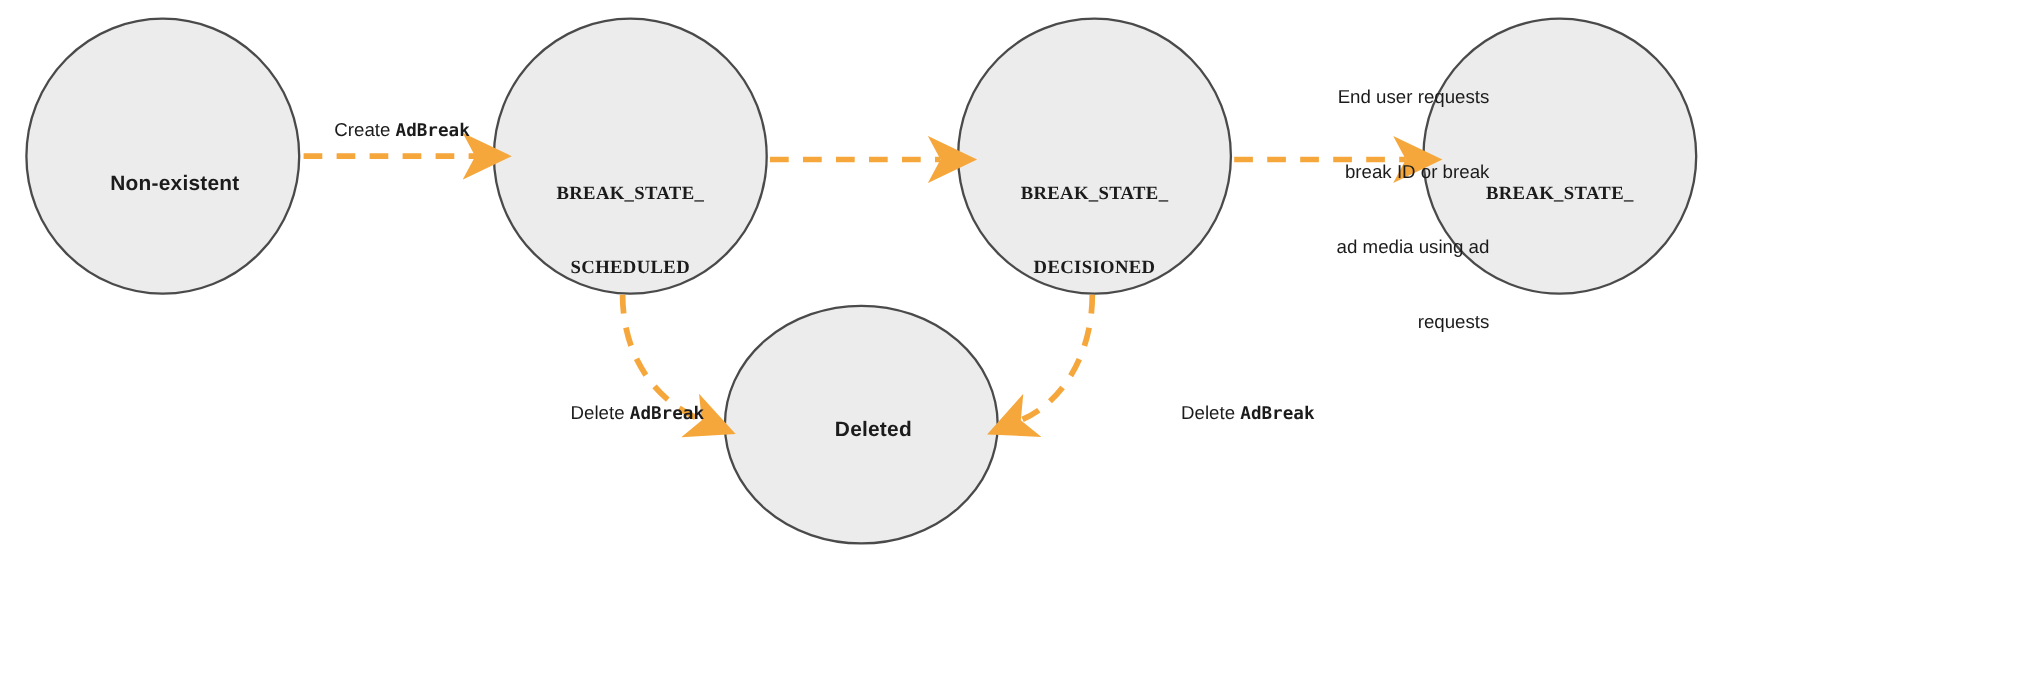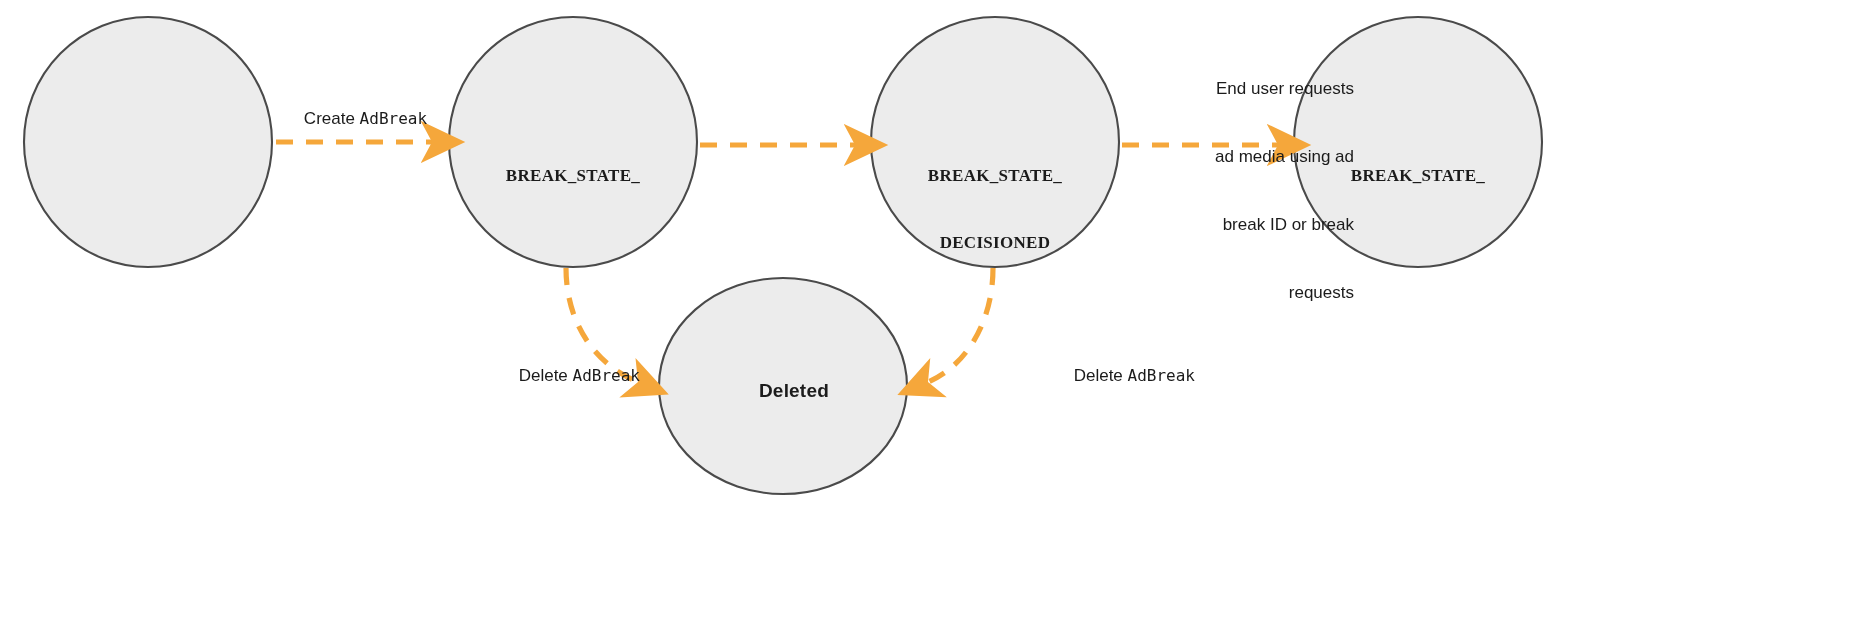--- a/index.html
+++ b/index.html
@@ -20,21 +20,21 @@
   .node-label.mono{font-family:Liberation Serif, serif;font-size:17px;letter-spacing:.3px;}
 
   .edge-label{
     position:absolute;
     color:#1b1b1b;
     font-size:17px;
     line-height:1.33;
     white-space:pre;
     pointer-events:none;
   }
-  .edge-label .mono{font-family:"DejaVu Sans Mono","Liberation Mono",monospace;font-size:16px;}
+  .edge-label .mono{font-family:"DejaVu Sans Mono","Liberation Mono",monospace;font-size:16px;font-weight:bold;}
   .edge-label.center{text-align:center;}
   .edge-label.left{text-align:right;}
 </style>
 </head>
 <body>
 
 <div id="stage">
 
   <svg class="layer" viewBox="0 0 1858 617">
     <defs>
@@ -73,23 +73,27 @@
 
     <g>
       <path d="M 566 268 C 566 322, 594 364, 638 382" fill="none" stroke="#f5a73b" stroke-width="5.2" stroke-dasharray="17 13" marker-end="url(#arrowOrange)"></path>
     </g>
 
     <g>
       <path d="M 993 268 C 993 322, 966 366, 928 382" fill="none" stroke="#f5a73b" stroke-width="5.2" stroke-dasharray="17 13" marker-end="url(#arrowOrange)"></path>
     </g>
   </svg>
 
+  <div class="node-label sans" style="left:24px;top:130px;width:248px;">
+    <span>Non-existent</span>
+  </div>
 
   <div class="node-label mono" style="left:449px;top:120px;width:248px;">
     <div>BREAK_STATE_</div>
+    <div>SCHEDULED</div>
   </div>
 
   <div class="node-label mono" style="left:871px;top:120px;width:248px;">
     <div>BREAK_STATE_</div>
     <div>DECISIONED</div>
   </div>
 
   <div class="node-label mono" style="left:1294px;top:120px;width:248px;">
     <div>BREAK_STATE_</div>
   </div>
@@ -98,22 +102,22 @@
     <span>Deleted</span>
   </div>
 
   <div class="edge-label center" style="left:276px;top:85px;width:160px;">
     <span>Create </span><span class="mono">AdBreak</span>
   </div>
 
 
   <div class="edge-label left" style="left:1134px;top:33px;width:220px;">
     <div>End user requests</div>
+    <div>break ID or break</div>
     <div>ad media using ad</div>
-    <div>break ID or break</div>
     <div>requests</div>
   </div>
 
   <div class="edge-label left" style="left:440px;top:342px;width:200px;">
     <span>Delete </span><span class="mono">AdBreak</span>
   </div>
 
   <div class="edge-label left" style="left:995px;top:342px;width:200px;">
     <span>Delete </span><span class="mono">AdBreak</span>
   </div>

